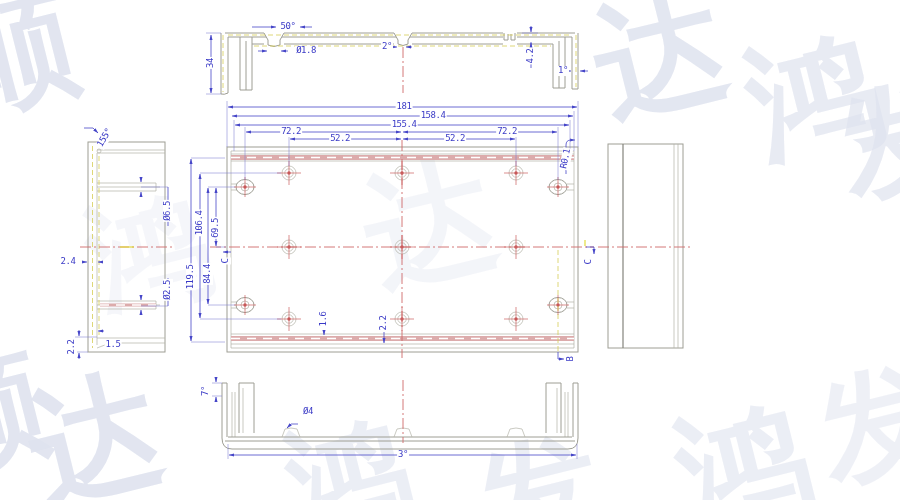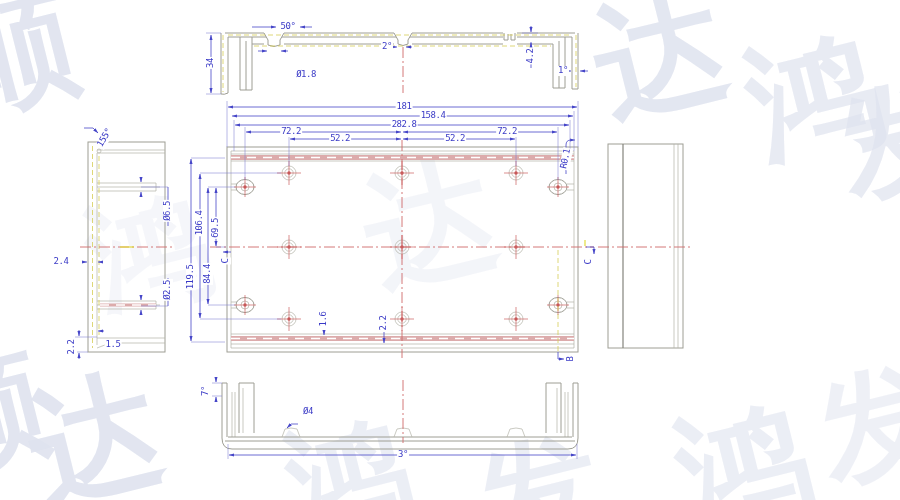--- a/index.html
+++ b/index.html
@@ -225,44 +225,44 @@
       <path class="x" d="M212,383 H222 M212,396 H222"></path>
       <path class="d" d="M298,424 H291 L287,428" marker-end="url(#ar)"></path>
       <path class="x" d="M228,444 V459 M577,444 V459"></path>
       <path class="d" d="M403,455 H229" marker-end="url(#ar)"></path>
       <path class="d" d="M403,455 H576" marker-end="url(#ar)"></path>
     </g>
   </svg>
 
   <div id="label-layer">
       <span class="dim" style="left: 288px; top: 27px;">50°</span>
-      <span class="dim" style="left: 306px; top: 51px; margin-top: 24px;">Ø1.8</span>
+      <span class="dim" style="left: 306px; top: 51px;">Ø1.8</span>
       <span class="dim" style="left: 387px; top: 47px;">2°</span>
       <span class="dim" style="left: 531px; top: 56px; transform: translate(-50%, -50%) rotate(-90deg);">4.2</span>
       <span class="dim" style="left: 211px; top: 63px; transform: translate(-50%, -50%) rotate(-90deg);">34</span>
       <span class="dim" style="left: 563px; top: 71px;">1°</span>
       <span class="dim" style="left: 404px; top: 107px;">181</span>
       <span class="dim" style="left: 433px; top: 116px;">158.4</span>
-      <span class="dim" style="left: 404px; top: 125px;">282.8</span>
+      <span class="dim" style="left: 404px; top: 125px;">155.4</span>
       <span class="dim" style="left: 291px; top: 132px;">72.2</span>
       <span class="dim" style="left: 340px; top: 139px;">52.2</span>
       <span class="dim" style="left: 455px; top: 139px;">52.2</span>
       <span class="dim" style="left: 507px; top: 132px;">72.2</span>
       <span class="dim" style="left: 566px; top: 159px; transform: translate(-50%, -50%) rotate(-78deg);">R0.1</span>
       <span class="dim" style="left: 191px; top: 277px; transform: translate(-50%, -50%) rotate(-90deg);">119.5</span>
       <span class="dim" style="left: 200px; top: 223px; transform: translate(-50%, -50%) rotate(-90deg);">106.4</span>
       <span class="dim" style="left: 208px; top: 274px; transform: translate(-50%, -50%) rotate(-90deg);">84.4</span>
       <span class="dim" style="left: 216px; top: 228px; transform: translate(-50%, -50%) rotate(-90deg);">69.5</span>
       <span class="dim" style="left: 226px; top: 261px; transform: translate(-50%, -50%) rotate(-90deg);">C</span>
       <span class="dim" style="left: 324px; top: 319px; transform: translate(-50%, -50%) rotate(-90deg);">1.6</span>
       <span class="dim" style="left: 384px; top: 323px; transform: translate(-50%, -50%) rotate(-90deg);">2.2</span>
       <span class="dim" style="left: 571px; top: 359px; transform: translate(-50%, -50%) rotate(-90deg);">B</span>
       <span class="dim" style="left: 105px; top: 138px; transform: translate(-50%, -50%) rotate(-60deg);">155°</span>
       <span class="dim" style="left: 168px; top: 211px; transform: translate(-50%, -50%) rotate(-90deg);">Ø6.5</span>
-      <span class="dim" style="left: 61px; top: 262px;">2.4</span>
+      <span class="dim" style="left: 68px; top: 262px;">2.4</span>
       <span class="dim" style="left: 168px; top: 290px; transform: translate(-50%, -50%) rotate(-90deg);">Ø2.5</span>
       <span class="dim" style="left: 113px; top: 345px;">1.5</span>
       <span class="dim" style="left: 72px; top: 347px; transform: translate(-50%, -50%) rotate(-90deg);">2.2</span>
       <span class="dim" style="left: 589px; top: 262px; transform: translate(-50%, -50%) rotate(-90deg);">C</span>
       <span class="dim" style="left: 206px; top: 391px; transform: translate(-50%, -50%) rotate(-90deg);">7°</span>
       <span class="dim" style="left: 308px; top: 412px;">Ø4</span>
       <span class="dim" style="left: 403px; top: 455px;">3°</span>
     </div>
 </div>
 

